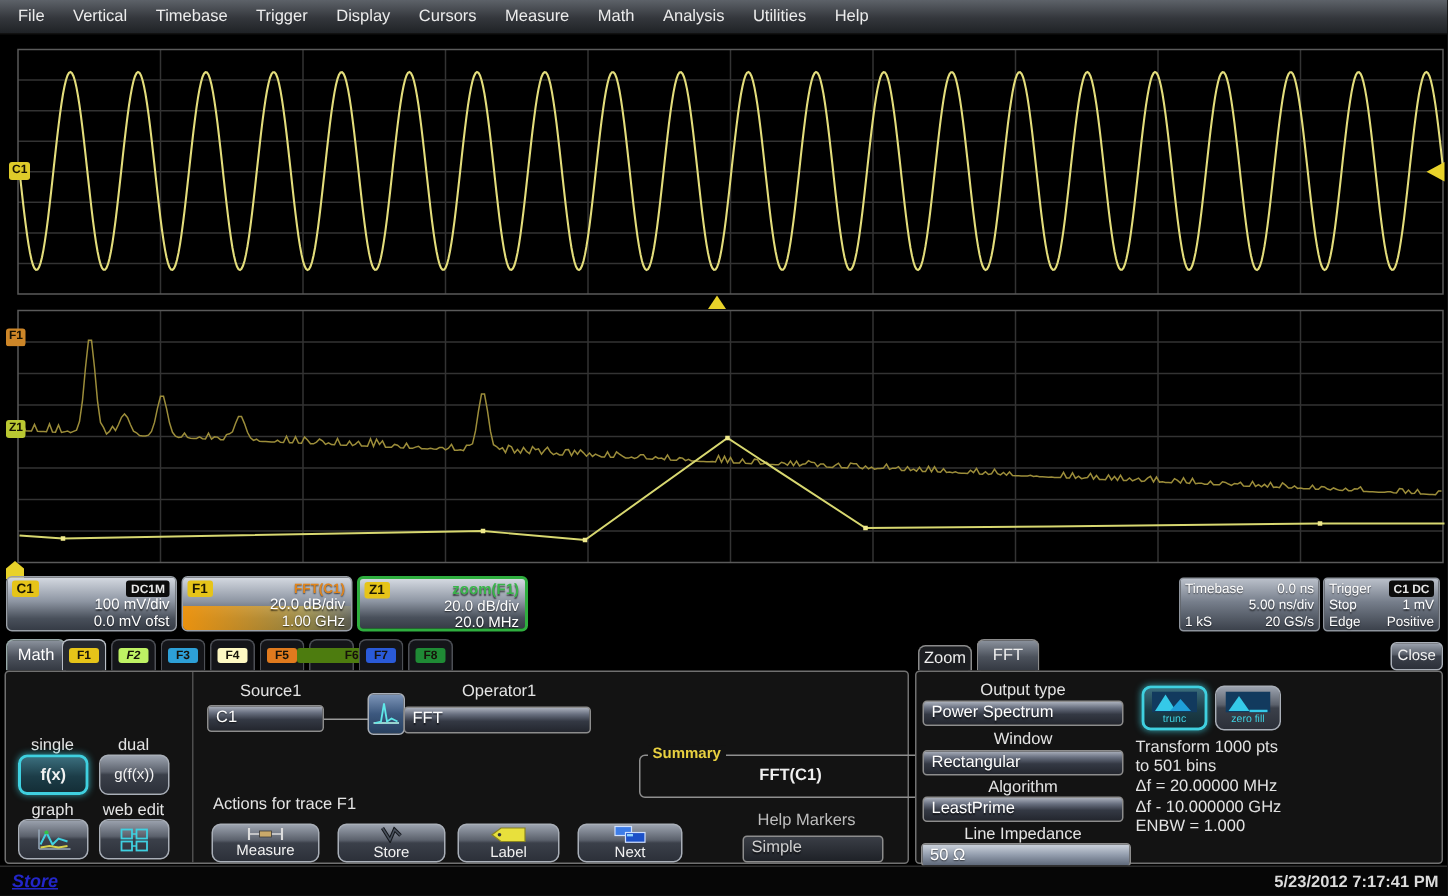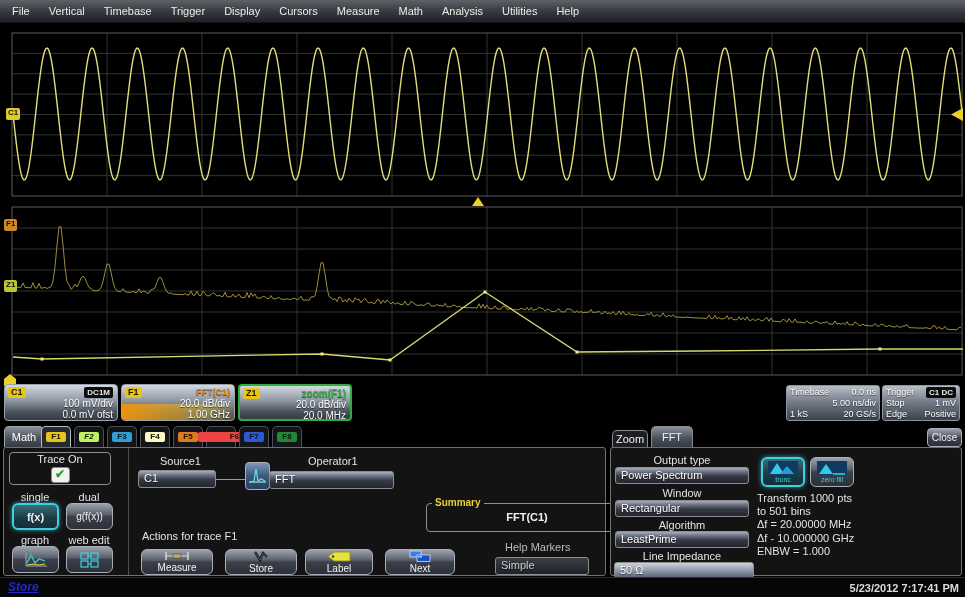--- a/index.html
+++ b/index.html
@@ -234,35 +234,31 @@
   <div class="ftab" style="left:107px">
       <span class="fbadge" style="background: rgb(45, 160, 216);">F3</span>
     </div>
   <div class="ftab" style="left:140px">
       <span class="fbadge" style="background: #fef9c3;">F4</span>
     </div>
   <div class="ftab" style="left:173px">
       <span class="fbadge" style="background: rgb(224, 122, 30);">F5</span>
     </div>
   <div class="ftab" style="left:206px">
-      <span class="fbadge" style="background: #ef4444; padding-left: 32px;">F6</span>
+      <span class="fbadge" style="background: #4d7c0f; padding-left: 32px;">F6</span>
     </div>
   <div class="ftab" style="left:239px">
       <span class="fbadge" style="background: rgb(42, 90, 216);">F7</span>
     </div>
   <div class="ftab" style="left:272px">
       <span class="fbadge" style="background: rgb(31, 138, 53);">F8</span>
     </div>
 
   <div class="dlg" id="dlg-left"></div>
 
-  <div class="groupbox" style="left:9px;top:452px;width:102px;height:33px;">
-    <div style="text-align:center;color:#e8e8e8;font-size:11px;line-height:13px;">Trace On</div>
-    <div class="checkbox" style="margin:1px auto 0;"></div>
-  </div>
   <div class="lbl lbl-c" style="left:12px;top:491px;width:46px;">single</div>
   <div class="lbl lbl-c" style="left:66px;top:491px;width:46px;">dual</div>
   <div class="btn sel" style="left:12px;top:503px;width:47px;height:27px;font-size:11px;font-weight:bold;">
       <span>f(x)</span>
     </div>
   <div class="btn" style="left:66px;top:503px;width:47px;height:27px;font-size:10px;">
       <span>g(f(x))</span>
     </div>
   <div class="lbl lbl-c" style="left:12px;top:534px;width:46px;">graph</div>
   <div class="lbl lbl-c" style="left:60px;top:534px;width:58px;">web edit</div>

